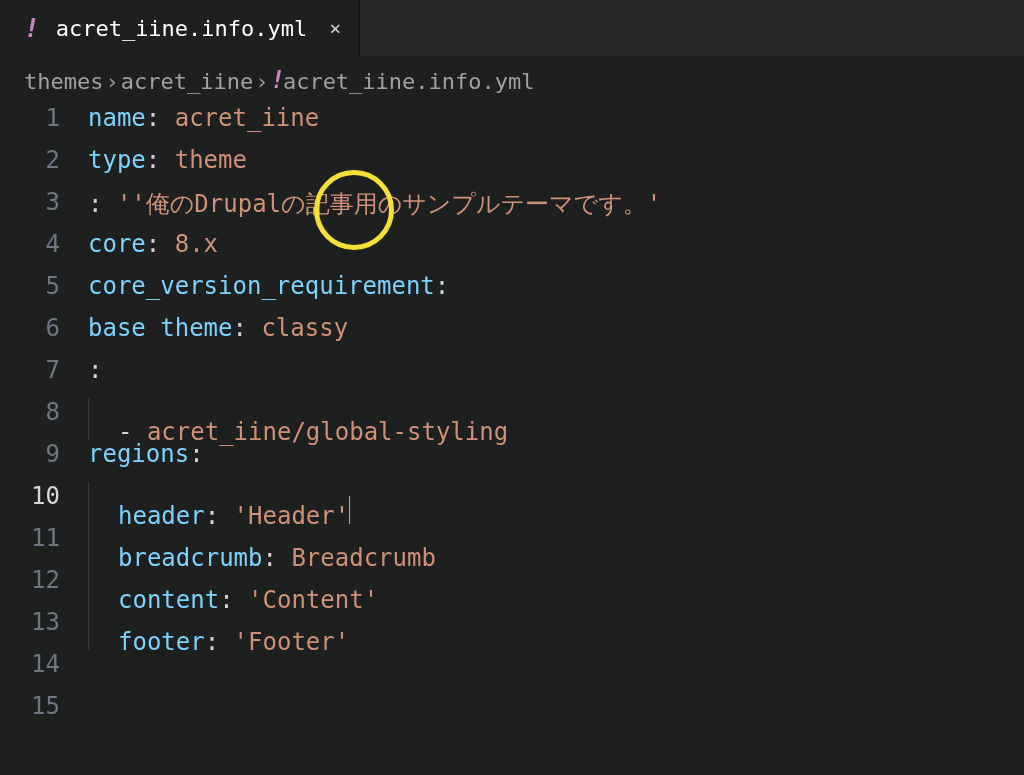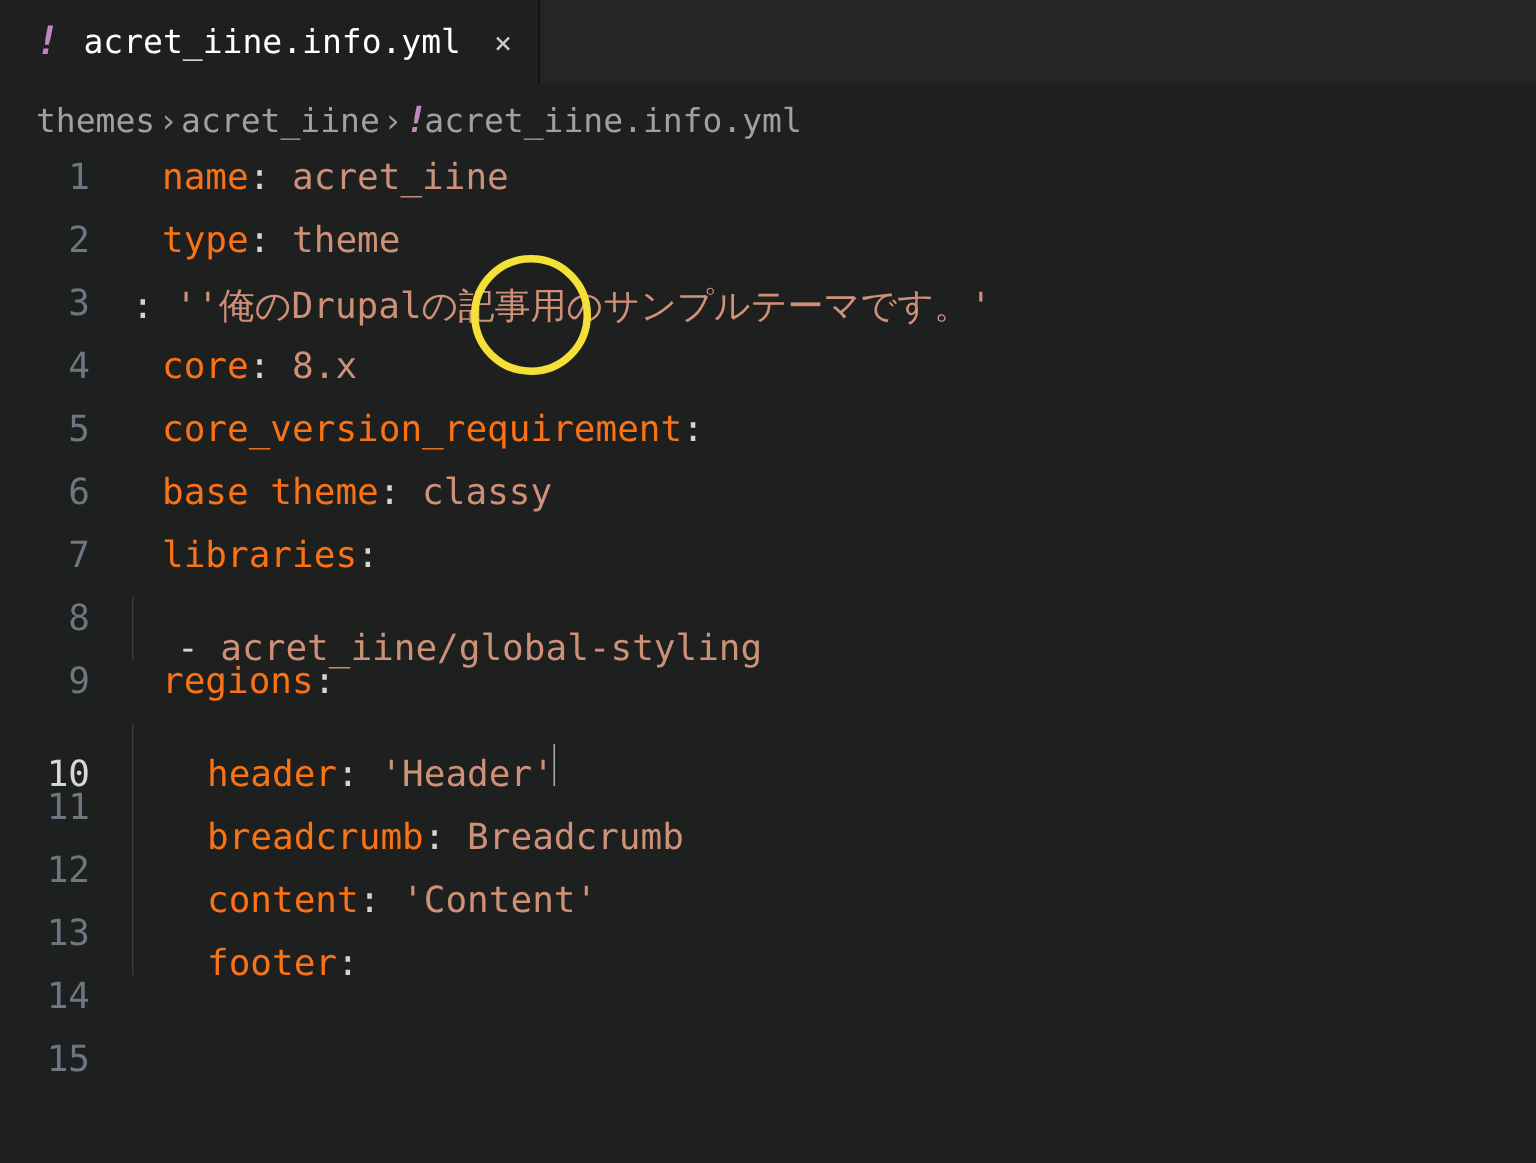--- a/index.html
+++ b/index.html
@@ -74,27 +74,26 @@
   .line-number {
     width: 88px;
     text-align: right;
     color: #6e7681;
     padding-right: 28px;
     flex-shrink: 0;
     user-select: none;
   }
   .line.current .line-number {
     color: #d7d7d7;
-    margin-top: 20px;
   }
   .code {
     display: flex;
     align-items: baseline;
   }
-  .k { color: #f97316; margin-left: 20px; }      
+  .k { color: #7dd3fc; }      
   .p { color: #d4d4d4; }      
   .s { color: #ce9178; }      
   .cursor-bar {
     display: inline-block;
     width: 1px;
     height: 28px;
     background: #aeafad;
     vertical-align: middle;
     margin-bottom: -4px;
   }
@@ -139,23 +138,23 @@
   <span>acret_iine.info.yml</span>
 </div>
 
 <div class="editor-area" id="editor">
     <div class="line"><div class="line-number">1</div><div class="code"><span class="k">name</span><span class="p">: </span><span class="s">acret_iine</span></div></div>
     <div class="line"><div class="line-number">2</div><div class="code"><span class="k">type</span><span class="p">: </span><span class="s">theme</span></div></div>
     <div class="line"><div class="line-number">3</div><div class="code"><span class="p">: </span><span class="s">''俺のDrupalの記事用のサンプルテーマです。'</span></div></div>
     <div class="line"><div class="line-number">4</div><div class="code"><span class="k">core</span><span class="p">: </span><span class="s">8.x</span></div></div>
     <div class="line"><div class="line-number">5</div><div class="code"><span class="k">core_version_requirement</span><span class="p">: </span></div></div>
     <div class="line"><div class="line-number">6</div><div class="code"><span class="k">base theme</span><span class="p">: </span><span class="s">classy</span></div></div>
-    <div class="line"><div class="line-number">7</div><div class="code"><span class="k">libraries</span><span class="p">:</span></div></div>
+    <div class="line"><div class="line-number">7</div><div class="code"><span class="p">:</span></div></div>
     <div class="line"><div class="line-number">8</div><div class="code"><span class="indent-guide"></span><span class="indent-pad"></span><span class="p">- </span><span class="s">acret_iine/global-styling</span></div></div>
     <div class="line"><div class="line-number">9</div><div class="code"><span class="k">regions</span><span class="p">:</span></div></div>
     <div class="line current"><div class="line-number">10</div><div class="code"><span class="indent-guide"></span><span class="indent-pad"></span><span class="k">header</span><span class="p">: </span><span class="s">'Header'</span><span class="cursor-bar"></span></div></div>
     <div class="line"><div class="line-number">11</div><div class="code"><span class="indent-guide"></span><span class="indent-pad"></span><span class="k">breadcrumb</span><span class="p">: </span><span class="s">Breadcrumb</span></div></div>
     <div class="line"><div class="line-number">12</div><div class="code"><span class="indent-guide"></span><span class="indent-pad"></span><span class="k">content</span><span class="p">: </span><span class="s">'Content'</span></div></div>
-    <div class="line"><div class="line-number">13</div><div class="code"><span class="indent-guide"></span><span class="indent-pad"></span><span class="k">footer</span><span class="p">: </span></div></div>
+    <div class="line"><div class="line-number">13</div><div class="code"><span class="indent-guide"></span><span class="indent-pad"></span><span class="k">footer</span><span class="p">: </span><span class="s">'Footer'</span></div></div>
     <div class="line"><div class="line-number">14</div><div class="code"></div></div>
     <div class="line"><div class="line-number">15</div><div class="code"></div></div>
     <div class="annotation-circle" style="left: 314px; top: 70px;"></div>
   </div>
 
 </body></html>

